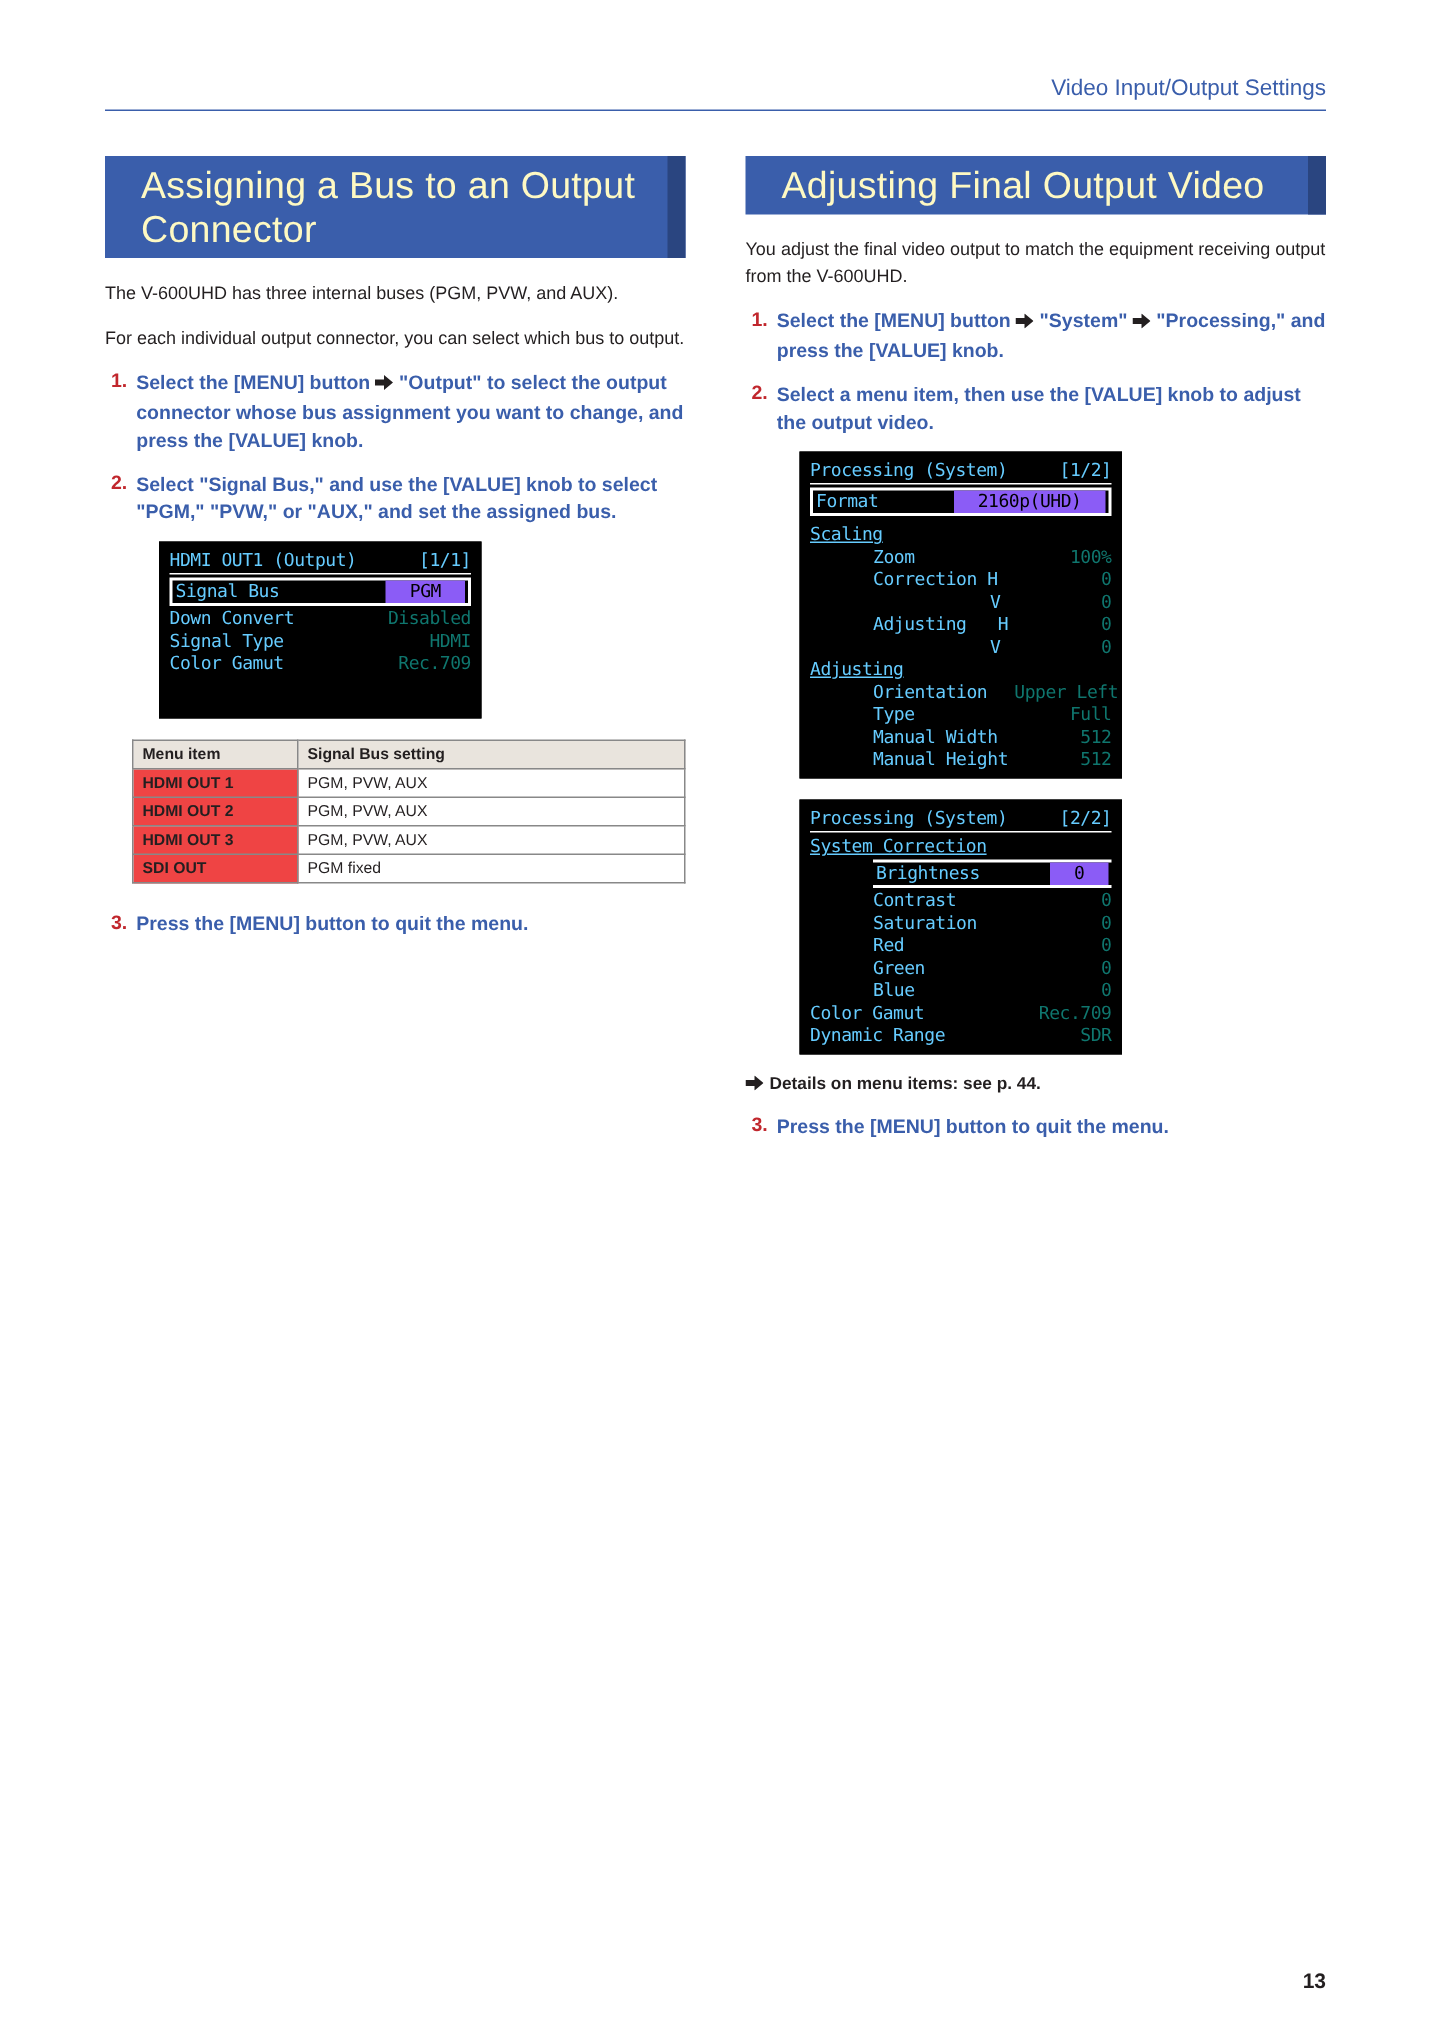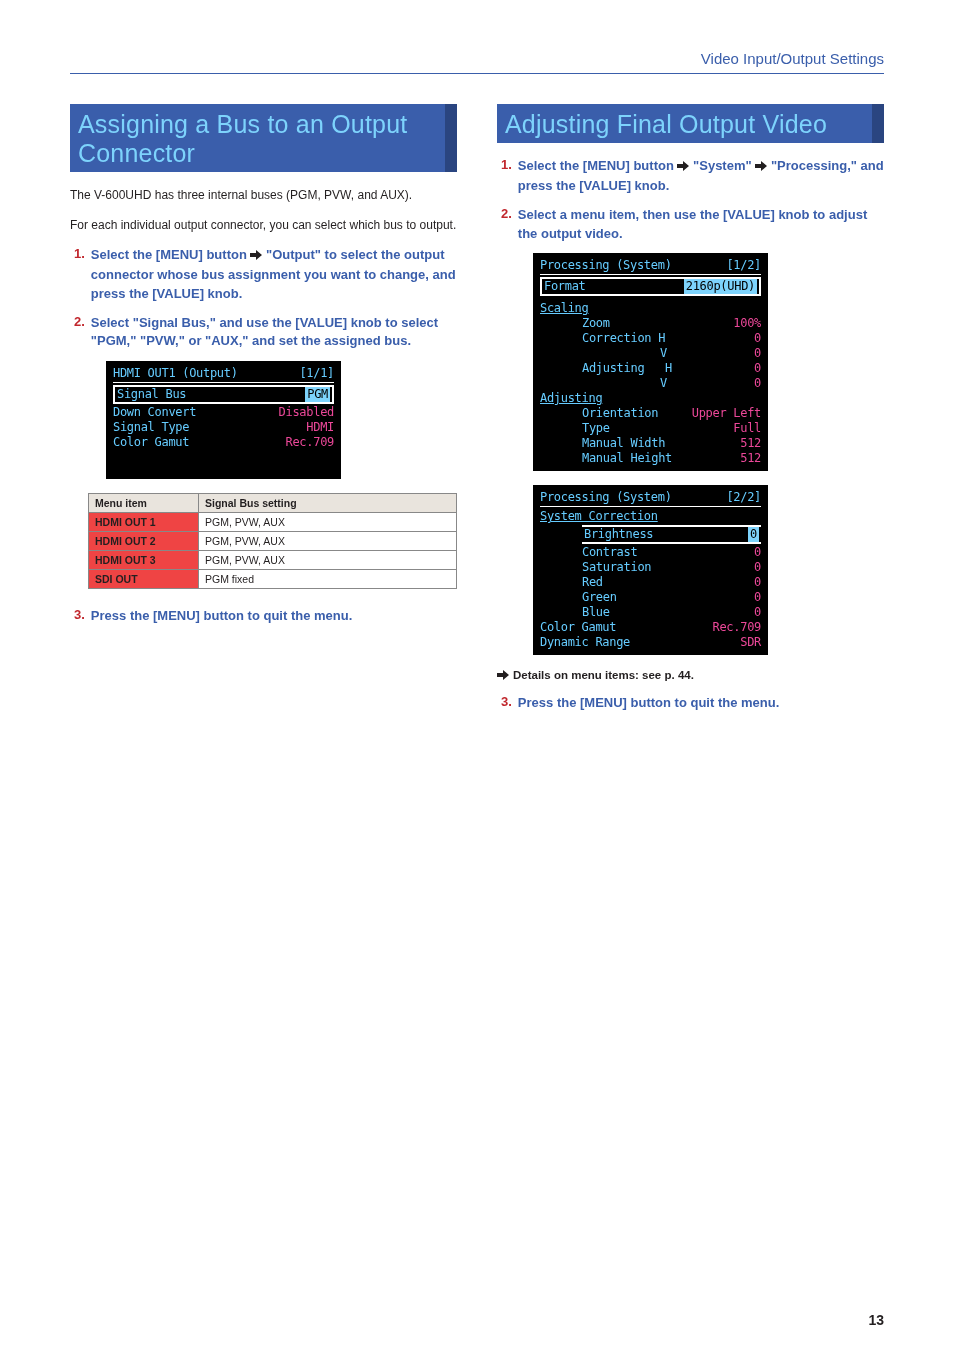--- a/index.html
+++ b/index.html
@@ -17,51 +17,51 @@
     color: #3a5eab;
     font-size: 15px;
     padding-bottom: 6px;
     border-bottom: 1px solid #3a5eab;
     margin-bottom: 30px;
   }
   .columns { display: flex; gap: 40px; }
   .col { flex: 1; }
   .section-title {
     background: #3a5eab;
-    color: #7dd3fc;
+    color: #fef9c3;
     font-size: 25px;
     font-weight: 400;
-    padding: 6px 12px 4px 8px;
+    padding: 6px 12px 4px 24px;
     border-right: 12px solid #2a4580;
     font-family: "Myriad Pro Condensed", "Arial Narrow", Arial, sans-serif;
     font-stretch: condensed;
     letter-spacing: 0.2px;
     margin-bottom: 14px;
   }
   .body-text { font-size: 12px; line-height: 1.5; margin-bottom: 12px; }
   .step { display: flex; gap: 6px; margin-bottom: 10px; margin-left: 4px; }
   .step-num { color: #c1272d; font-weight: 700; font-size: 13px; flex-shrink:0; }
   .step-text { color: #3a5eab; font-weight: 700; font-size: 13px; line-height: 1.45; }
   .screen {
     background: #000;
     color: #fff;
     font-family: "Lucida Console", Monaco, monospace;
     font-size: 12px;
     line-height: 1.25;
     padding: 4px 6px;
-    width: 235px;
+    width: 215px;
     margin: 8px 0 14px 36px;
     border: 1px solid #000;
     letter-spacing: -0.3px;
     text-align: right;
   }
   .screen-row { display: flex; justify-content: space-between; white-space: pre; }
-  .hl-white { background: #7dd3fc; color: #000; padding: 0 2px; }
+  .hl-white { background: #8b5cf6; color: #000; padding: 0 16px; }
   .cyan { color: #6cf; }
-  .green { color: #ec4899; }
+  .green { color: #0f766e; }
   .screen .hdr { border-bottom: 1px solid #fff; padding-bottom:1px; margin-bottom:2px; }
   .sel-box { border: 2px solid #fff; padding: 0 2px; display:flex; justify-content:space-between; margin:1px 0; }
   .sub { padding-left: 42px; gap: 18px; }
   table.bus { border-collapse: collapse; width: 100%; font-size: 10.5px; margin: 0 0 18px 18px; width: calc(100% - 18px);}
   table.bus th, table.bus td { border: 1px solid #888; padding: 3px 6px; text-align: left; }
   table.bus th { background: #e9e4dd; font-weight:700; }
   table.bus td.h { background: #ef4444; font-weight:700; }
   .arrow-note { font-size: 11.5px; font-weight:700; margin-top: 10px; }
   .arrow-note .arr { display:inline-block; margin-right:4px; }
   .page-num { position:absolute; bottom:22px; right:70px; font-weight:700; font-size:14px;margin-top:32px; }
@@ -132,20 +132,21 @@
       </table>
 
     <div class="step">
       <span class="step-num">3.</span>
       <span class="step-text">Press the [MENU] button to quit the menu.</span>
     </div>
   </div>
 
   <div class="col">
     <div class="section-title">Adjusting Final Output Video</div>
+    <p class="body-text">You adjust the final video output to match the equipment receiving output from the V-600UHD.</p>
 
     <div class="step">
       <span class="step-num">1.</span>
       <span class="step-text">
         <span>Select the [MENU] button </span><span class="inline-arrow"><svg viewBox="0 0 12 10">
               <path d="M0 3 L6 3 L6 0 L12 5 L6 10 L6 7 L0 7 Z" fill="#231f20"></path>
             </svg></span><span> "System" </span><span class="inline-arrow"><svg viewBox="0 0 12 10">
               <path d="M0 3 L6 3 L6 0 L12 5 L6 10 L6 7 L0 7 Z" fill="#231f20"></path>
             </svg></span><span> "Processing," and press the [VALUE] knob.</span>
       </span>

